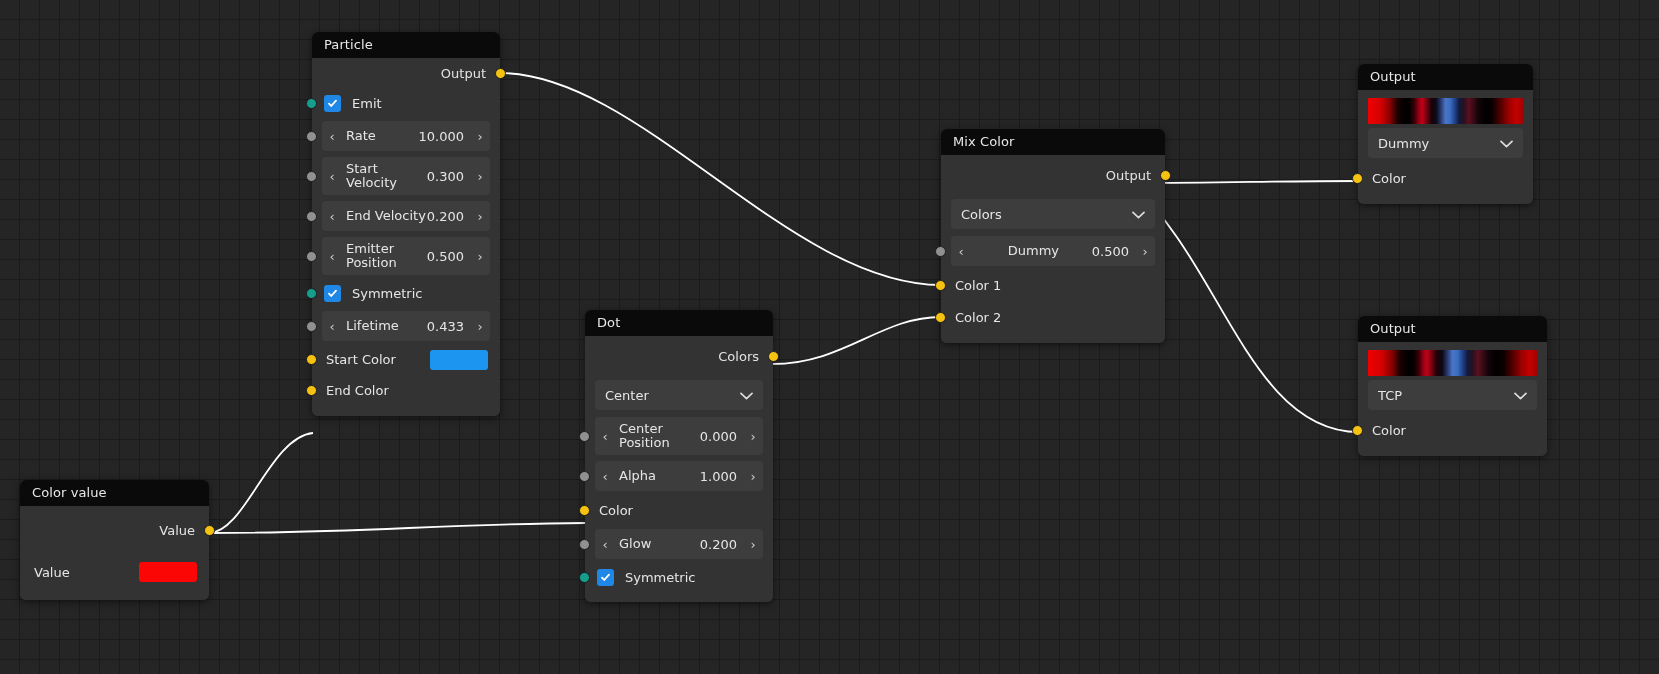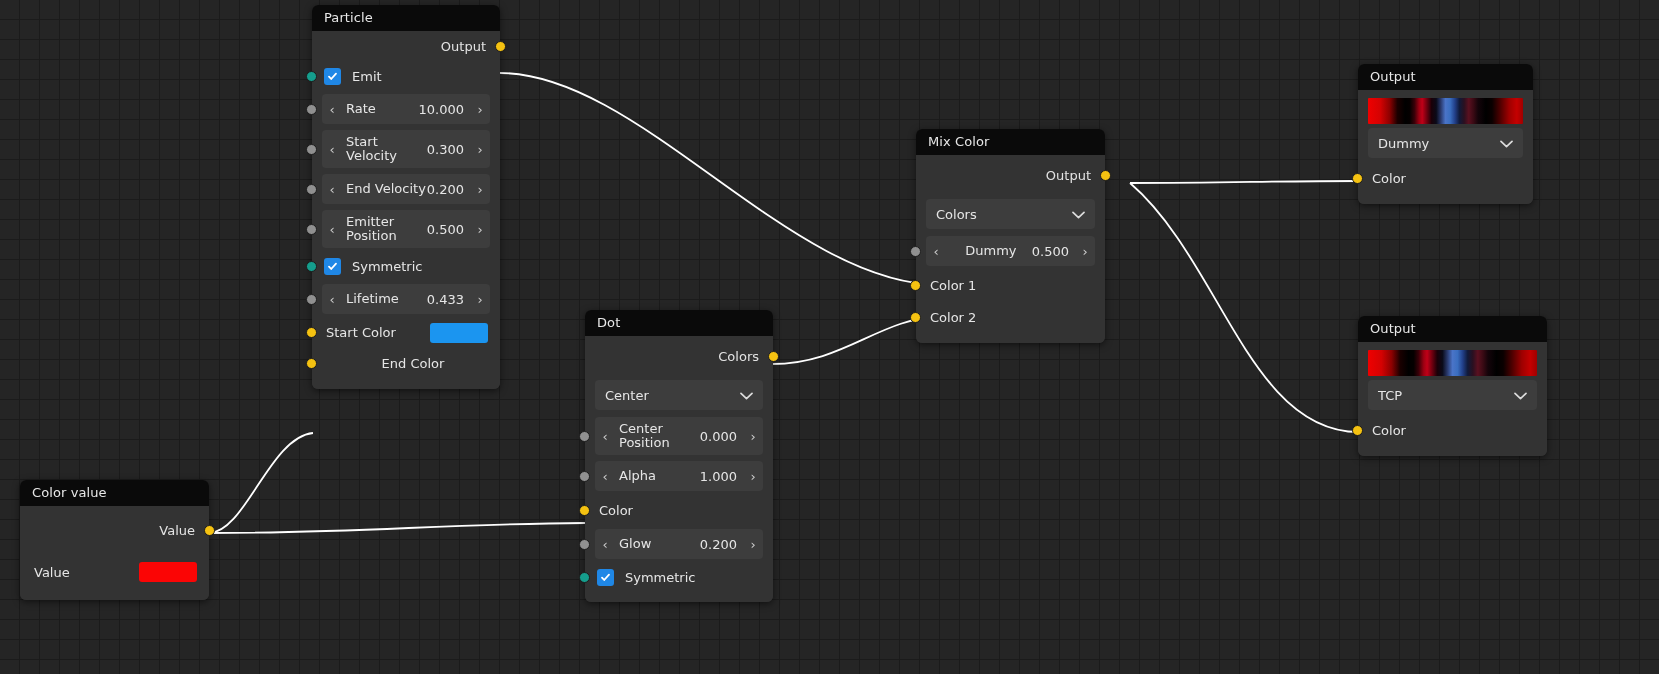--- a/index.html
+++ b/index.html
@@ -189,21 +189,21 @@
 
     <path d="M 1130,183 C 1230,183 1270,181 1359,181" stroke="#ffffff" stroke-width="1.8" fill="none"></path>
 
     <path d="M 1130,183 C 1220,260 1250,432 1359,432" stroke="#ffffff" stroke-width="1.8" fill="none"></path>
 
     <path d="M 209,533 C 245,533 270,437 313,433" stroke="#ffffff" stroke-width="1.8" fill="none"></path>
 
     <path d="M 209,533 C 360,533 440,524 585,523" stroke="#ffffff" stroke-width="1.8" fill="none"></path>
   </svg>
 
-  <div class="node" id="node-particle" style="left:312px; top:5px; width:188px;">
+  <div class="node" id="node-particle" style="left:312px; top:32px; width:188px;">
     <div class="node-header">Particle</div>
     <div class="node-body">
 
       <div class="row out-row">
         <span>Output</span>
         <span class="sock right yellow"></span>
       </div>
 
       <div class="row cbrow">
         <span class="sock left teal"></span>
@@ -274,21 +274,21 @@
           <span class="arr">›</span>
         </div>
       </div>
 
       <div class="row" style="min-height:31px;">
         <span class="sock left yellow"></span>
         <span class="label-left">Start Color</span>
         <span class="swatch swatch-wide" id="swatch-start-color" style="background: rgb(27, 149, 240);"></span>
       </div>
 
-      <div class="row" style="min-height:31px;justify-content:center;">
+      <div class="row" style="min-height:31px;">
         <span class="sock left yellow"></span>
         <span class="label-left">End Color</span>
       </div>
 
     </div>
   </div>
 
   <div class="node" id="node-dot" style="left:585px; top:310px; width:188px;">
     <div class="node-header">Dot</div>
     <div class="node-body">
@@ -348,21 +348,21 @@
           <svg width="11" height="11" viewBox="0 0 11 11">
               <path d="M2 5.6 L4.2 8 L9 2.6" stroke="#ffffff" stroke-width="1.8" fill="none" stroke-linecap="round" stroke-linejoin="round"></path>
             </svg>
         </span>
         <span class="cblabel">Symmetric</span>
       </div>
 
     </div>
   </div>
 
-  <div class="node" id="node-mixcolor" style="left:916px; top:129px; width:189px;">
+  <div class="node" id="node-mixcolor" style="left:941px; top:129px; width:224px;">
     <div class="node-header">Mix Color</div>
     <div class="node-body">
 
       <div class="row out-row" style="min-height:40px;">
         <span>Output</span>
         <span class="sock right yellow"></span>
       </div>
 
       <div class="dropdown">
         <span>Colors</span>

